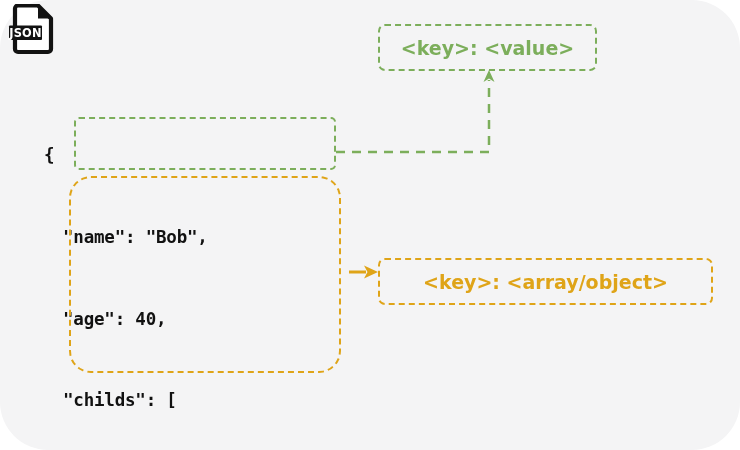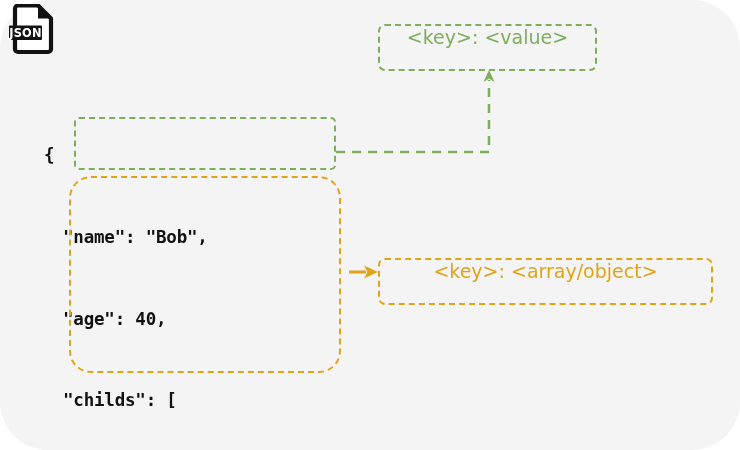--- a/index.html
+++ b/index.html
@@ -83,23 +83,24 @@
     height: 197px;
     border: 2.5px dashed #dfa418;
     border-radius: 22px;
   }
 
   
   .legend {
     position: absolute;
     box-sizing: border-box;
     display: flex;
+    align-items: center;
     justify-content: center;
     font-family: "DejaVu Sans", sans-serif;
-    font-weight: 400;
+    font-weight: 700;
     white-space: pre;
     z-index: 6;
   }
   .legend-green {
     left: 378px;
     top: 24px;
     width: 219px;
     height: 47px;
     border: 2.5px dashed #7cae5b;
     border-radius: 7px;

